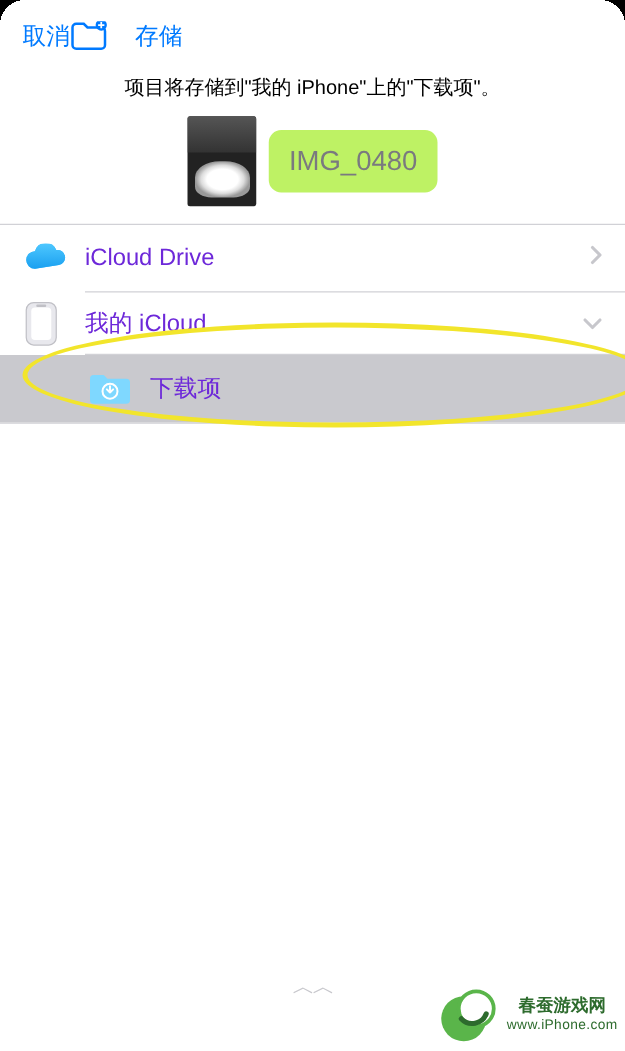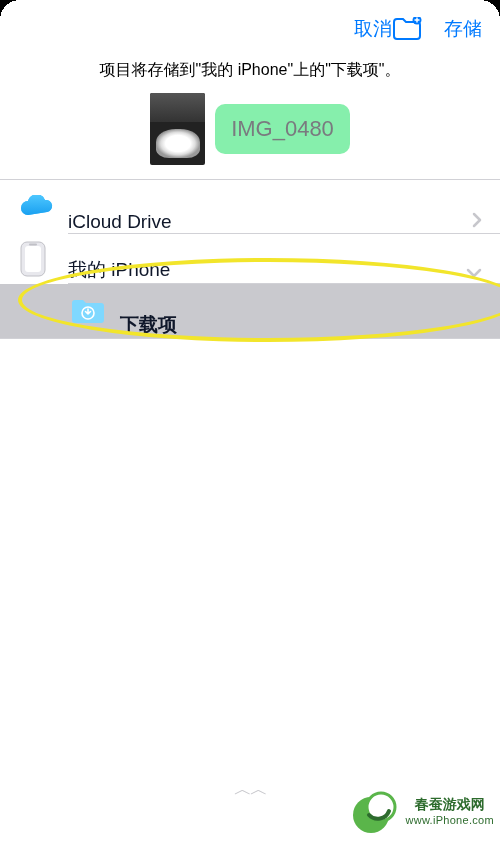--- a/index.html
+++ b/index.html
@@ -15,21 +15,21 @@
   .corner {
     position: absolute;
     width: 20px; height: 20px;
     background: #000;
     z-index: 10;
   }
   .corner.tl { top:0; left:0; border-bottom-right-radius: 20px; background: radial-gradient(circle at 20px 20px, transparent 20px, #000 20px);}
   .corner.tr { top:0; right:0; background: radial-gradient(circle at 0 20px, transparent 20px, #000 20px);}
   .header {
     display: flex;
-    justify-content: flex-end;
+    justify-content: flex-start;
     align-items: center;
     padding: 10px 18px 8px 18px;
     height: 56px;
   }
   .h-btn {
     color: #007aff;
     font-size: 19px;
     font-weight: 400;
   }
   .h-right { display: flex; align-items: center; gap: 22px;}
@@ -61,21 +61,21 @@
     background: linear-gradient(#555,#333);
   }
   .thumb::after{
     content:"";
     position:absolute;
     left:10%;right:10%;bottom:10%;height:40%;
     background: radial-gradient(ellipse at center, #fff 40%, #ddd 55%, #999 70%);
     border-radius: 45% 45% 30% 30%;
   }
   .name-pill {
-    background: #86efac;
+    background: #bef264;
     color: #7a7a7f;
     font-size: 22px;
     padding: 12px 16px;
     border-radius: 10px;
   }
   .list {
     border-top: 1px solid #d1d1d6;
     border-bottom: 1px solid #d1d1d6;
   }
   .row {
@@ -88,33 +88,33 @@
   .row.expanded-row { height: 50px;}
   .row .icon-slot {
     width: 48px;
     display: flex;
     justify-content: flex-start;
   }
   .row .icon-slot svg { }
   .row .label-area {
     flex: 1;
     display: flex;
-    align-items: flex-end;
+    align-items: center;
     height: 100%;
     border-bottom: 1px solid #d1d1d6;
     padding-right: 18px;
     font-size: 19px;
-    color: #0f172a;
+    color: #6d28d9;
   }
   .row:last-child .label-area { border-bottom: none;}
   .chevron { color: #c7c7cc; }
   .selected-row {
     background: #c9c9ce;
   }
-  .selected-row .label-area { border-bottom: none; font-weight: bold;}
+  .selected-row .label-area { border-bottom: none;}
   .indent { width: 50px; }
   .dl-folder {
     width: 36px; height: 30px;
     margin-right: 14px;
     display:flex;justify-content:center;align-items:center;
   }
   .highlight-ellipse {
     position: absolute;
     left: 18px; right: -18px;
     top: 258px;
@@ -212,21 +212,21 @@
 
   <div class="row expanded-row">
     <div class="icon-slot">
       <svg width="26" height="36" viewBox="0 0 26 36">
         <rect x="1" y="1" width="24" height="34" rx="6" fill="#e8e8ed" stroke="#c0c0c6" stroke-width="1"></rect>
         <rect x="5" y="5" width="16" height="26" rx="3" fill="#fff"></rect>
         <rect x="9" y="2.5" width="8" height="2" rx="1" fill="#c0c0c6"></rect>
       </svg>
     </div>
     <div class="label-area">
-      <span style="flex:1">我的 iPhone</span>
+      <span style="flex:1">我的 iCloud</span>
       <span class="chevron">
         <svg width="16" height="10" viewBox="0 0 16 10" fill="none" stroke="currentColor" stroke-width="2.5" stroke-linecap="round" stroke-linejoin="round">
             <path d="M2 2 l6 6 6 -6"></path>
           </svg>
       </span>
     </div>
   </div>
 
   <div class="row selected-row">
     <div class="indent"></div>

